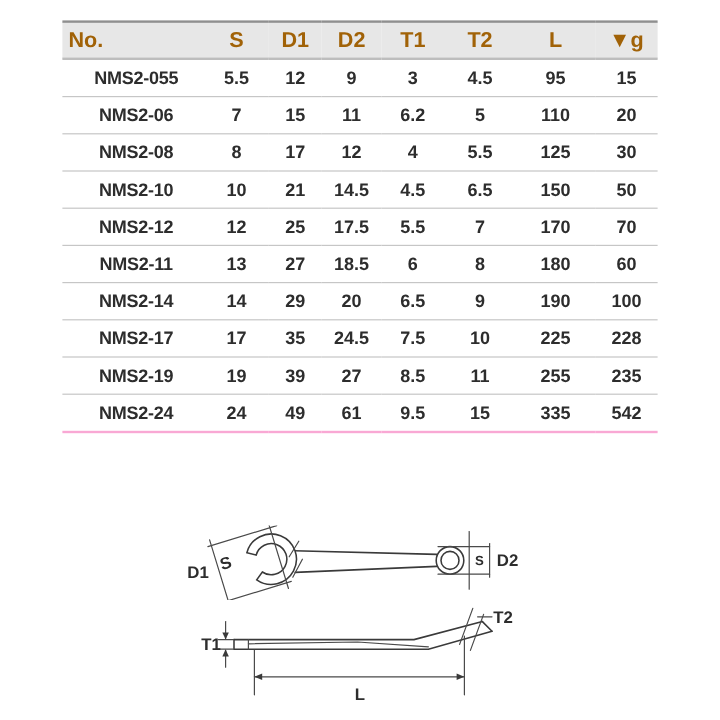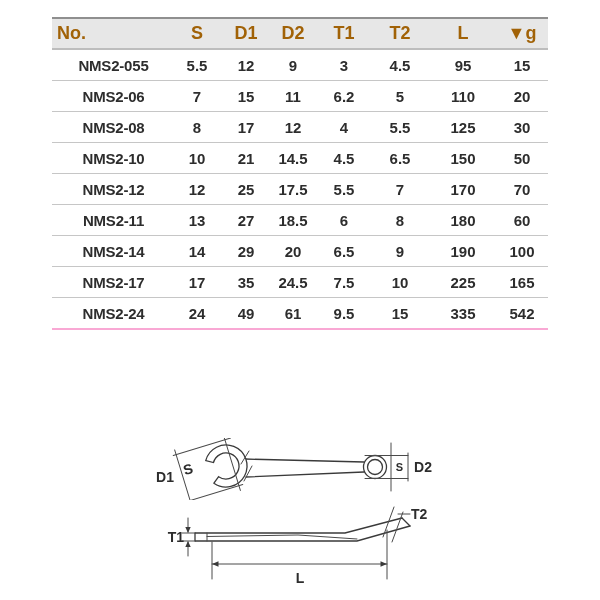--- a/index.html
+++ b/index.html
@@ -143,21 +143,31 @@
         <td>100</td>
       </tr>
       <tr>
         <td>NMS2-17</td>
         <td>17</td>
         <td>35</td>
         <td>24.5</td>
         <td>7.5</td>
         <td>10</td>
         <td>225</td>
-        <td>165</td>
+        <td>228</td>
+      </tr>
+      <tr>
+        <td>NMS2-19</td>
+        <td>19</td>
+        <td>39</td>
+        <td>27</td>
+        <td>8.5</td>
+        <td>11</td>
+        <td>255</td>
+        <td>235</td>
       </tr>
       <tr>
         <td>NMS2-24</td>
         <td>24</td>
         <td>49</td>
         <td>61</td>
         <td>9.5</td>
         <td>15</td>
         <td>335</td>
         <td>542</td>

